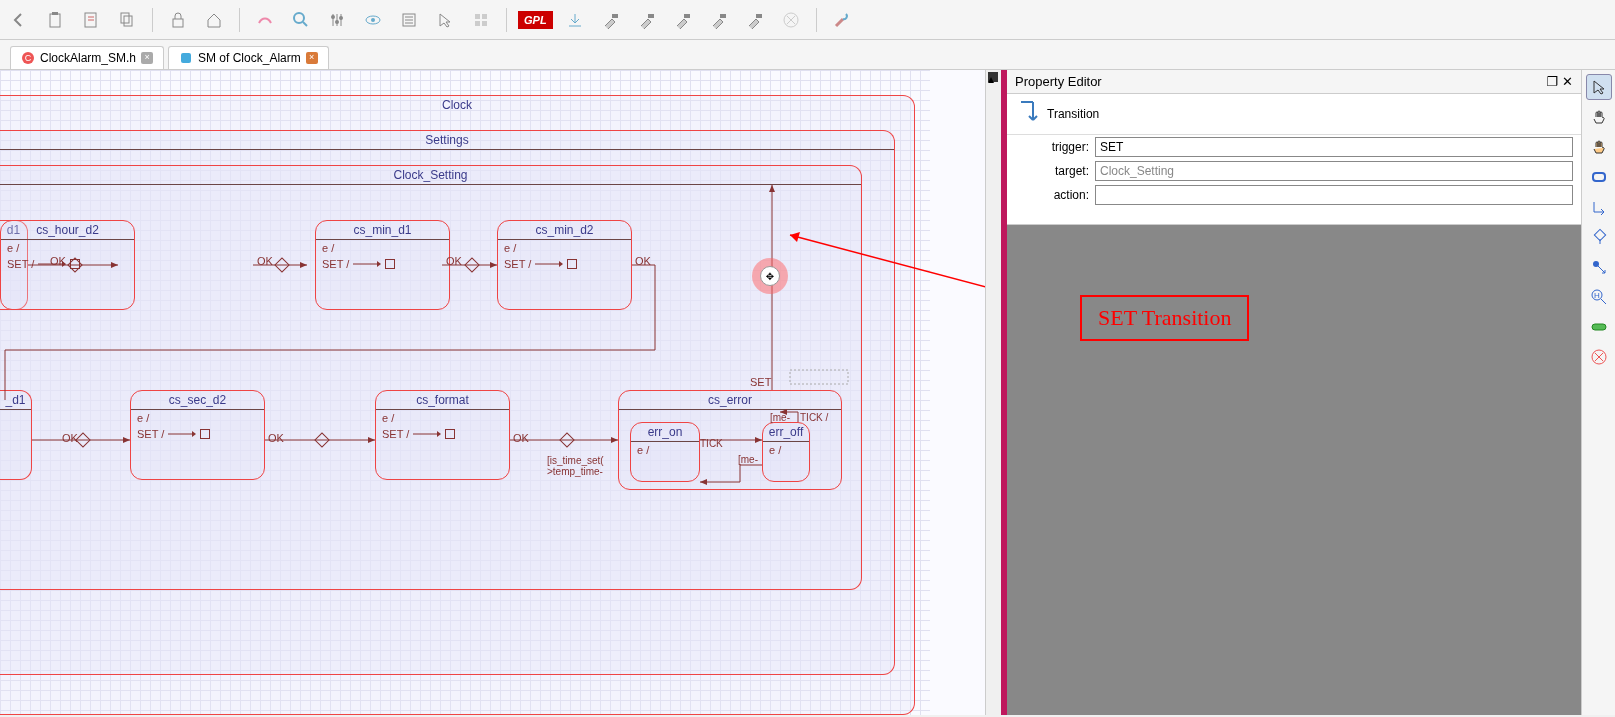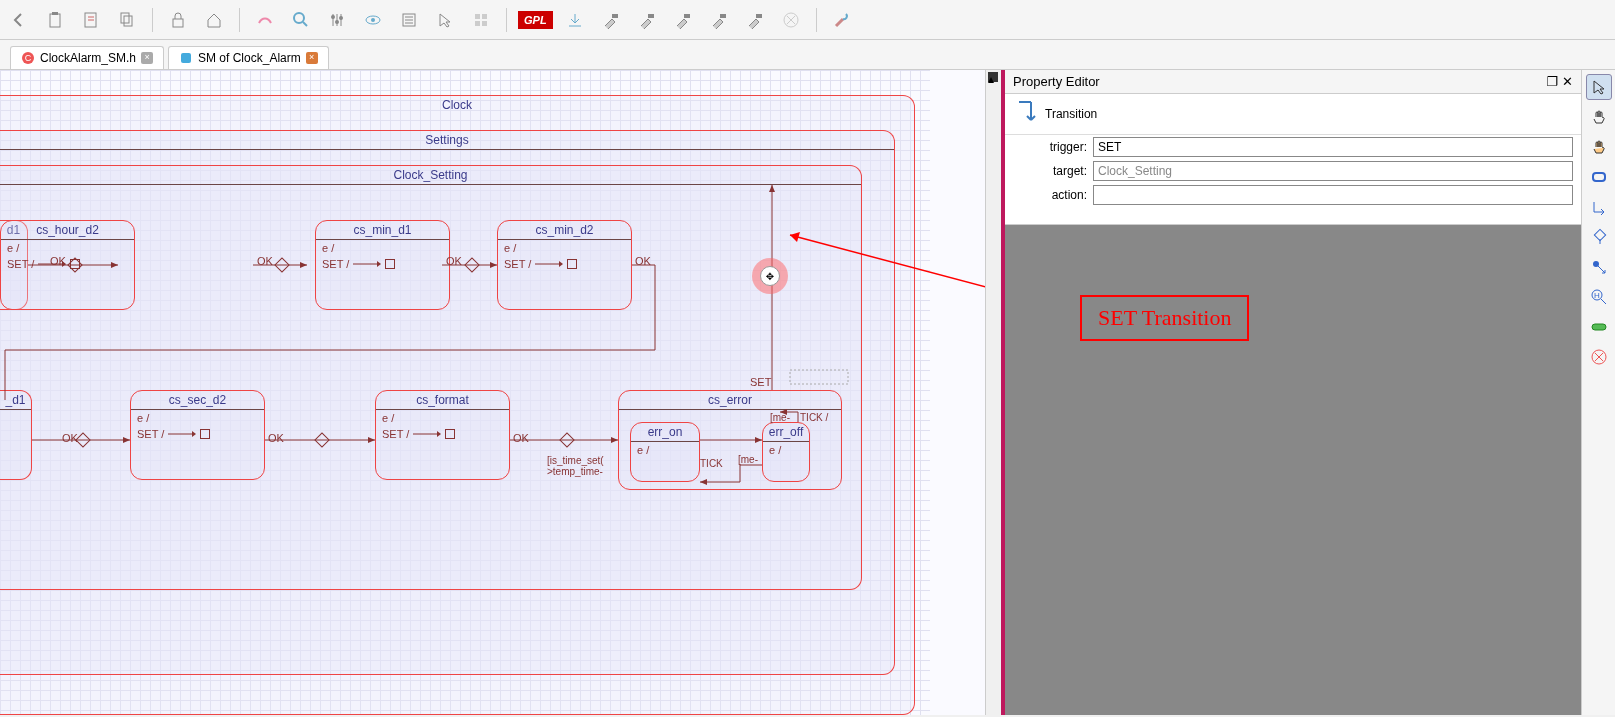--- a/index.html
+++ b/index.html
@@ -36,21 +36,21 @@
 
 .state-box { position: absolute; border: 1px solid #ef4444; border-radius: 12px; background: rgba(230,230,250,0.3); }
 .state-title { text-align: center; color: #3a3a8a; font-size: 12px; padding: 2px 0; }
 .state-title.under { border-bottom: 1px solid #6b4545; }
 .state-entry { color: #883333; font-size: 11px; padding: 2px 6px; }
 .internal-trans { display:flex; align-items:center; color:#883333; font-size:11px; padding:2px 6px; gap:4px;}
 .internal-box { width:10px; height:10px; border:1px solid #883333; display:inline-block; }
 .ok-label { position: absolute; color: #883333; font-size: 11px; }
 
 
-.prop-panel { width: 580px; background: #fff; border-left: 4px solid #be185d; display: flex; flex-direction: column; }
+.prop-panel { width: 580px; background: #fff; border-left: 6px solid #be185d; display: flex; flex-direction: column; }
 .prop-title { padding: 4px 8px; font-size: 13px; background: #f5f5f5; border-bottom: 1px solid #ccc; display: flex; justify-content: space-between; align-items: center; }
 .prop-title-buttons { display: flex; gap: 4px; }
 .prop-header { padding: 6px 8px; display: flex; align-items: center; gap: 8px; border-bottom: 1px solid #ddd; }
 .form-row { display: flex; align-items: center; padding: 2px 8px; }
 .form-label { width: 80px; text-align: right; padding-right: 6px; font-size: 12px; }
 .form-input { flex: 1; border: 1px solid #888; padding: 2px 4px; font-size: 12px; }
 .form-input.readonly { color: #888; }
 .prop-body { flex: 1; background: #888; }
 .prop-text-line { background: #fff; height: 18px; border-bottom: 1px solid #ccc; }
 
@@ -352,21 +352,21 @@
 
       <path d="M772 320 L772 115" fill="none" stroke="#883333" marker-end="url(#arr)"></path>
 
       <line x1="700" y1="370" x2="762" y2="370" stroke="#883333" marker-end="url(#arr)"></line>
       <path d="M762 395 L740 395 L740 412 L700 412" fill="none" stroke="#883333" marker-end="url(#arr)"></path>
       <path d="M798 352 L798 342 L780 342" fill="none" stroke="#883333" marker-end="url(#arr)"></path>
 
       <rect x="790" y="300" width="58" height="14" fill="none" stroke="#aaa" stroke-dasharray="2,2"></rect>
     </svg>
     <div class="ok-label" style="left:750px; top:306px;">SET</div>
-    <div class="ok-label" style="left:700px; top:388px; font-size:10px;">TICK</div>
+    <div class="ok-label" style="left:700px; top:368px; font-size:10px;">TICK</div>
     <div class="ok-label" style="left:738px; top:384px; font-size:10px;">[me-</div>
     <div class="ok-label" style="left:770px; top:342px; font-size:10px;">[me-</div>
     <div class="ok-label" style="left:800px; top:342px; font-size:10px;">TICK /</div>
     <div class="ok-label" style="left:547px; top:385px; font-size:10px; white-space:pre;">[is_time_set(
 &gt;temp_time-</div>
 
     <div class="annotation-circle" style="left:752px; top:188px;">
       <div class="annotation-circle-inner">✥</div>
     </div>
 

